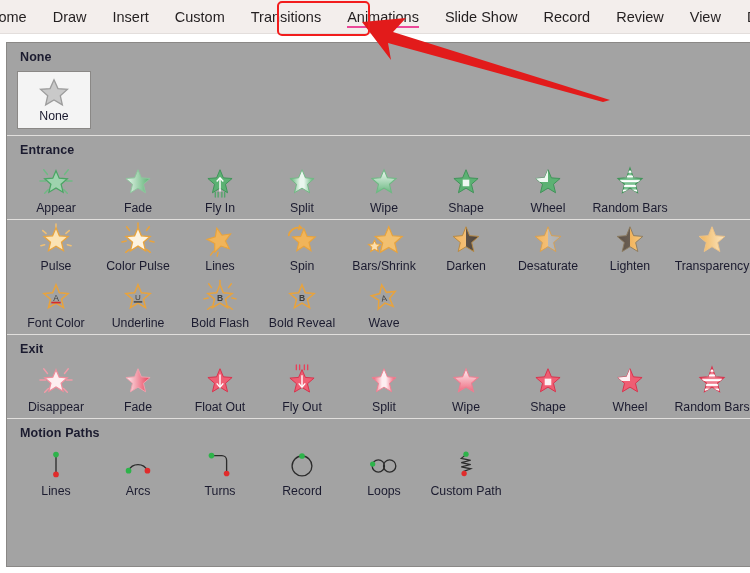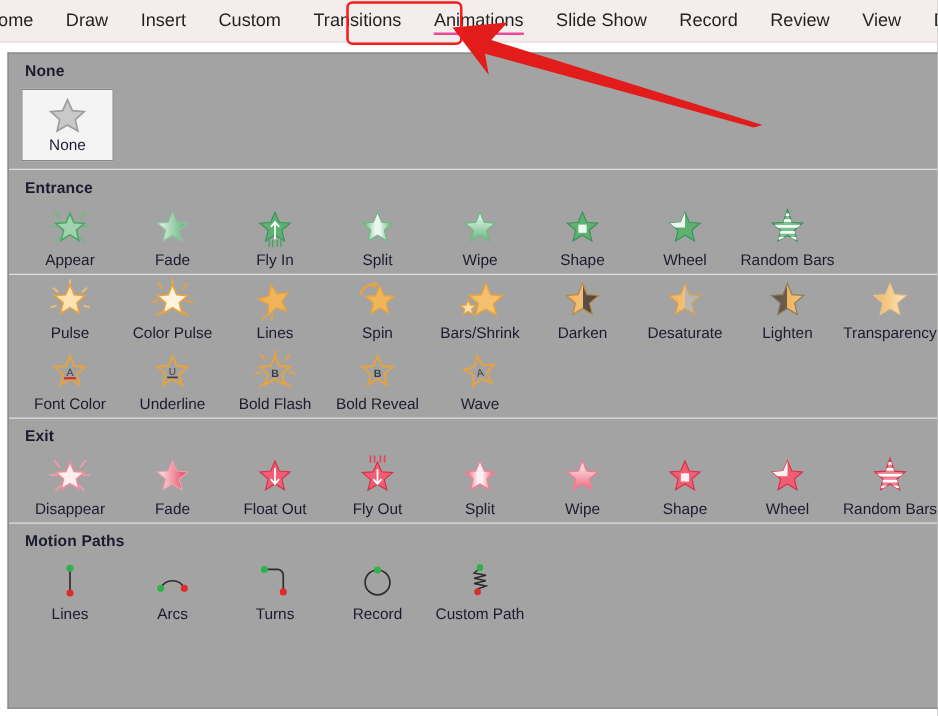--- a/index.html
+++ b/index.html
@@ -759,20 +759,30 @@
       <div class="gallery-item">
         <span class="item-icon">
           <svg width="38" height="34" viewBox="0 0 40 36">
             <circle cx="20" cy="19" r="10.5" stroke="#2b2b2b" stroke-width="1.4" fill="none"></circle>
             <circle cx="20" cy="8.5" r="3" fill="#2db34a"></circle>
           </svg>
         </span>
         <span class="item-label">Record</span>
       </div>
 
+      <div class="gallery-item">
+        <span class="item-icon">
+          <svg width="38" height="34" viewBox="0 0 40 36">
+            <circle cx="14" cy="19" r="6.5" stroke="#2b2b2b" stroke-width="1.4" fill="none"></circle>
+            <circle cx="26" cy="19" r="6.5" stroke="#2b2b2b" stroke-width="1.4" fill="none"></circle>
+            <circle cx="8" cy="17" r="2.8" fill="#2db34a"></circle>
+          </svg>
+        </span>
+        <span class="item-label">Loops</span>
+      </div>
 
       <div class="gallery-item">
         <span class="item-icon">
           <svg width="38" height="34" viewBox="0 0 40 36">
             <polyline points="20,7 15,11 25,13 15,15.5 25,17.5 15,20 25,22 17,25" stroke="#2b2b2b" stroke-width="1.3" fill="none"></polyline>
             <circle cx="20" cy="6.5" r="2.8" fill="#2db34a"></circle>
             <circle cx="18" cy="27" r="2.8" fill="#e02b2b"></circle>
           </svg>
         </span>
         <span class="item-label">Custom Path</span>

